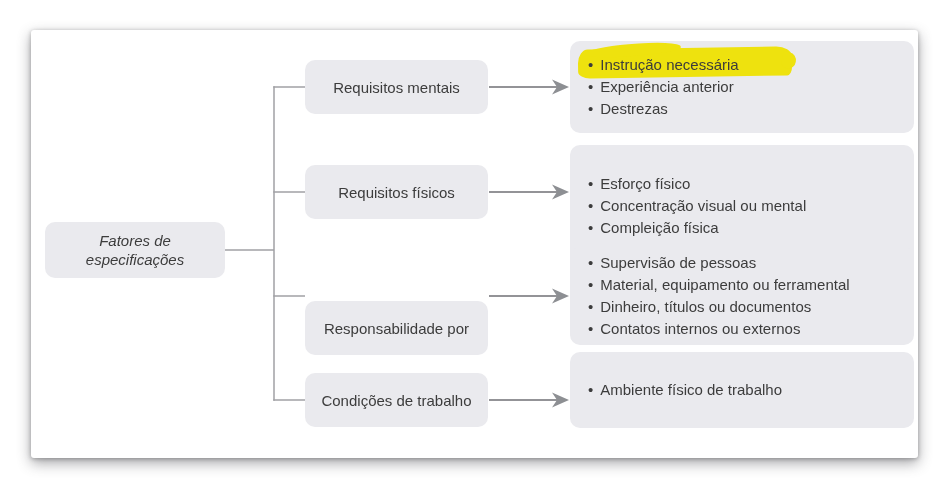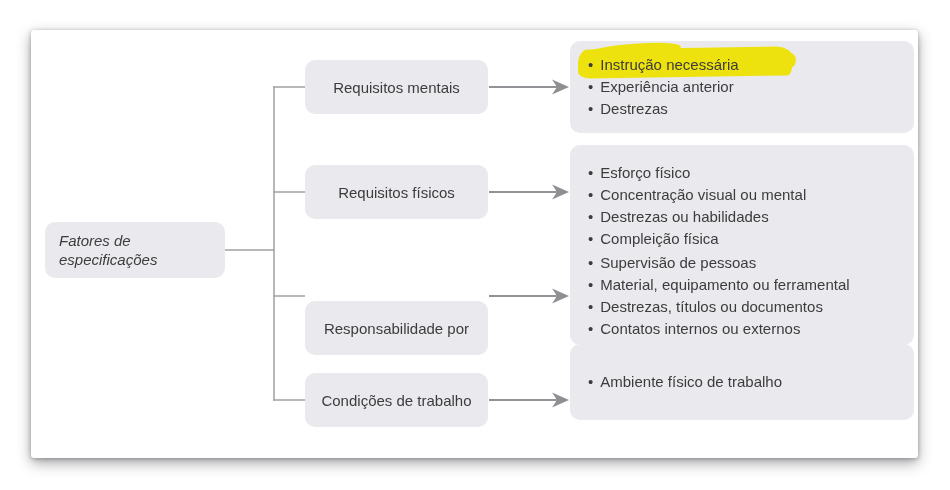--- a/index.html
+++ b/index.html
@@ -36,20 +36,21 @@
   .node {
     position: absolute;
     background: #eaeaee;
     border-radius: 10px;
     color: #3c3c3c;
     font-size: 15px;
     line-height: 19px;
     display: flex;
     align-items: center;
     justify-content: center;
+    text-align: center;
   }
   .node-root {
     left: 45px;
     top: 222px;
     width: 180px;
     height: 56px;
     padding: 12px 14px;
     box-sizing: border-box;
     font-style: italic;
   }
@@ -71,21 +72,21 @@
     border-radius: 10px;
     display: flex;
     flex-direction: column;
     justify-content: center;
     box-sizing: border-box;
     padding: 4px 10px 4px 18px;
   }
   .listbox-0 { top: 41px;  height: 92px; }
   .listbox-1 { top: 145px; height: 122px; }
   .listbox-2 { top: 247px; height: 98px; }
-  .listbox-3 { top: 344px; height: 76px; }
+  .listbox-3 { top: 352px; height: 76px; }
 
   .li {
     position: relative;
     height: 22px;
     line-height: 22px;
     font-size: 15px;
     color: #3c3c3c;
     white-space: nowrap;
   }
   .li .txt {
@@ -192,36 +193,33 @@
   </div>
 
   <div class="listbox listbox-1">
     <div class="li">
       <span class="txt">Esforço físico</span>
     </div>
     <div class="li">
       <span class="txt">Concentração visual ou mental</span>
     </div>
     <div class="li">
-      <span class="txt">Destrezas ou habilidades</span>
-    </div>
-    <div class="li">
       <span class="txt">Compleição física</span>
     </div>
   </div>
 
   <div class="listbox listbox-2">
     <div class="li">
       <span class="txt">Supervisão de pessoas</span>
     </div>
     <div class="li">
       <span class="txt">Material, equipamento ou ferramental</span>
     </div>
     <div class="li">
-      <span class="txt">Destrezas, títulos ou documentos</span>
+      <span class="txt">Dinheiro, títulos ou documentos</span>
     </div>
     <div class="li">
       <span class="txt">Contatos internos ou externos</span>
     </div>
   </div>
 
   <div class="listbox listbox-3">
     <div class="li">
       <span class="txt">Ambiente físico de trabalho</span>
     </div>

